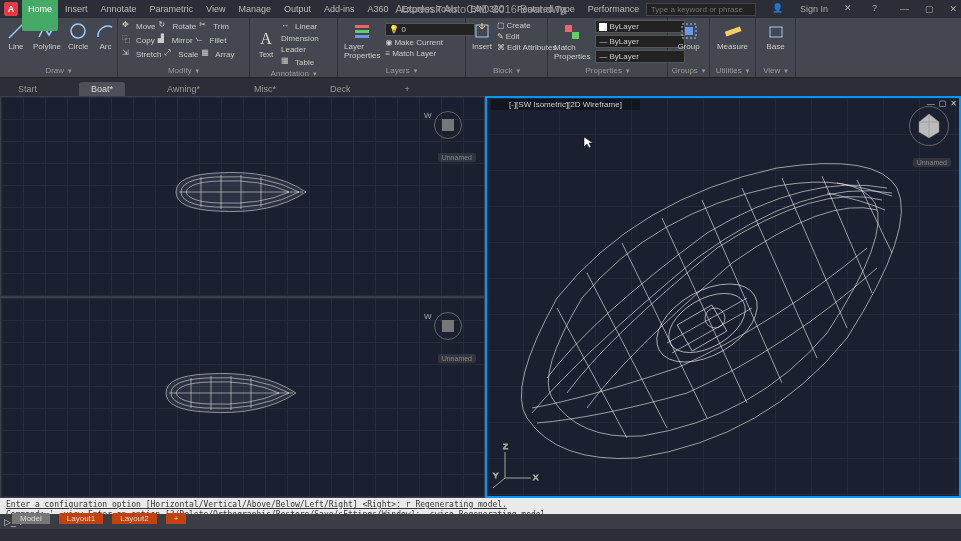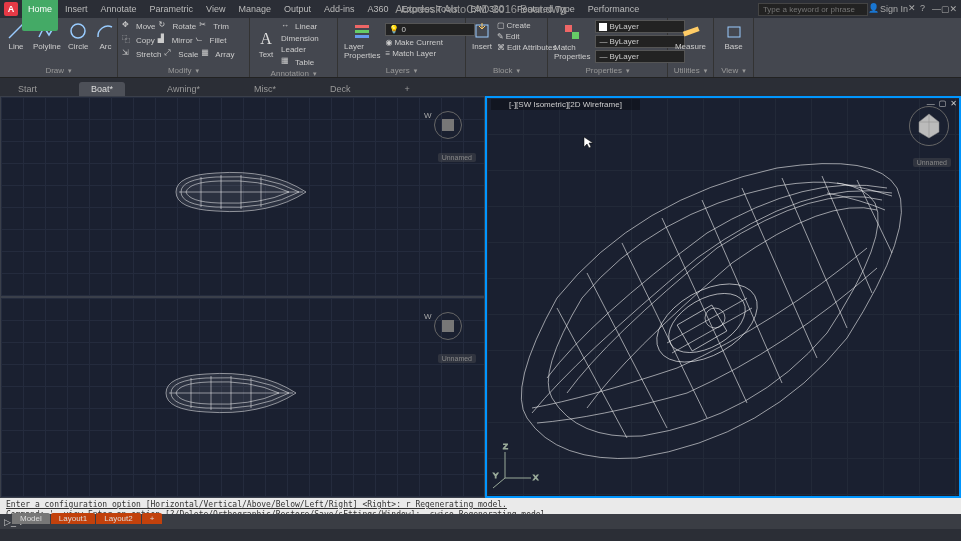--- a/index.html
+++ b/index.html
@@ -3,21 +3,21 @@
 <meta charset="utf-8">
 <style>
 * { margin:0; padding:0; box-sizing:border-box; font-family:"Segoe UI",Tahoma,sans-serif; }
 body { width:961px; height:541px; background:#333740; color:#ccc; font-size:9px; overflow:hidden; position:relative; }
 .titlebar { height:18px; background:#2b2e36; display:flex; align-items:center; position:relative; }
 .app-icon { width:14px; height:14px; margin:0 4px; background:#e63946; border-radius:2px; display:flex; align-items:center; justify-content:center; color:#fff; font-weight:bold; font-size:9px;}
 .titlebar .menu { display:flex; gap:1px; }
 .titlebar .menu span { padding:17px 6px; color:#bbb; font-size:9px; cursor:pointer;}
 .titlebar .menu span:first-child { background:#4a6; color:#fff; border-radius:2px;}
 .title-center { position:absolute; left:50%; transform:translateX(-50%); color:#999; font-size:11px;}
-.title-right { position:absolute; right:4px; display:flex; gap:0; align-items:center; color:#aaa;}
+.title-right { position:absolute; right:4px; display:flex; gap:16px; align-items:center; color:#aaa;}
 .title-right input { background:#222; border:1px solid #444; color:#888; font-size:8px; padding:1px 4px; width:110px;}
 .title-right .ico { width:12px; height:12px; display:inline-block;}
 .ribbon { height:60px; background:#44474f; display:flex; border-bottom:1px solid #222;}
 .panel { border-right:1px solid #333; padding:2px 4px; display:flex; flex-direction:column; justify-content:space-between;}
 .panel-row { display:flex; gap:3px; align-items:center;}
 .panel-lbl { text-align:center; color:#999; font-size:8px; padding-top:1px; display:flex; align-items:center; justify-content:center; gap:2px;}
 .tool { display:flex; flex-direction:column; align-items:center; gap:1px; cursor:pointer; padding:1px 2px;}
 .tool .ic { width:20px; height:20px; display:flex; align-items:center; justify-content:center;}
 .tool .tl { font-size:8px; color:#ccc;}
 .mini { font-size:8px; color:#ccc; display:flex; align-items:center; gap:2px; cursor:pointer; white-space:nowrap;}
@@ -43,21 +43,21 @@
 .compass { position:absolute; top:14px; right:18px; width:36px; height:28px;}
 .compass .dial{ width:28px; height:28px; border:1px solid #666; border-radius:50%; position:absolute; left:4px;}
 .compass .sq{ position:absolute; top:8px; left:12px; width:12px; height:12px; background:#777;}
 .compass .n{ position:absolute; top:0; left:-6px; font-size:8px; color:#aaa;}
 .boat-svg { position:absolute; }
 .axis { position:absolute; bottom:6px; left:6px; }
 .cmdbar { height:16px; background:#eaeaea; color:#333; font-size:8px; padding:2px 6px; line-height:10px; overflow:hidden;text-decoration:underline;}
 .cmdinput { height:15px; background:#3a3d44; display:flex; align-items:center; padding:0 4px; gap:4px;}
 .cmdinput .prm { color:#ccc; font-size:9px;}
 .cmdinput input { flex:1; background:transparent; border:none; color:#ccc; font-size:9px; outline:none;}
-.bottom-tabs { position:absolute; bottom:17px; left:4px; display:flex; gap:1px;padding-left:8px;}
+.bottom-tabs { position:absolute; bottom:17px; left:4px; display:flex; gap:9px;padding-left:8px;}
 .bottom-tabs span{ background:#c2410c; color:#ddd; font-size:8px; padding:1px 8px; border-radius:2px 2px 0 0; cursor:pointer;}
 .bottom-tabs span.a{ background:#777;}
 .status { height:20px; background:#2b2e36; display:flex; align-items:center; justify-content:flex-end; padding:0 6px; gap:6px; color:#aaa; font-size:8px;}
 .cursor-arrow{ position:absolute; width:10px; height:10px;}
 svg { overflow:visible; }
 </style>
 </head>
 <body>
 
 <div class="titlebar">
@@ -254,20 +254,32 @@
         <div class="layer-sel">
             <span style="width:8px;height:8px;background:#fff;display:inline-block"></span>
             <span>ByLayer</span>
           </div>
         <div class="layer-sel">— <span>ByLayer</span></div>
         <div class="layer-sel">— <span>ByLayer</span></div>
       </div>
     </div>
     <div class="panel-lbl chev">Properties</div>
   </div>
+  <div class="panel" style="width:42px">
+    <div class="tool">
+        <span class="ic">
+          <svg width="20" height="20">
+            <rect x="3" y="3" width="14" height="14" fill="none" stroke="#9cf" stroke-dasharray="2"></rect>
+            <rect x="6" y="6" width="8" height="8" fill="#69e"></rect>
+          </svg>
+        </span>
+        <span class="tl">Group</span>
+      </div>
+    <div class="panel-lbl chev">Groups</div>
+  </div>
   <div class="panel" style="width:46px">
     <div class="tool">
         <span class="ic">
           <svg width="20" height="20">
             <rect x="2" y="8" width="16" height="5" fill="#fc6" transform="rotate(-20 10 10)"></rect>
           </svg>
         </span>
         <span class="tl">Measure</span>
       </div>
     <div class="panel-lbl chev">Utilities</div>

